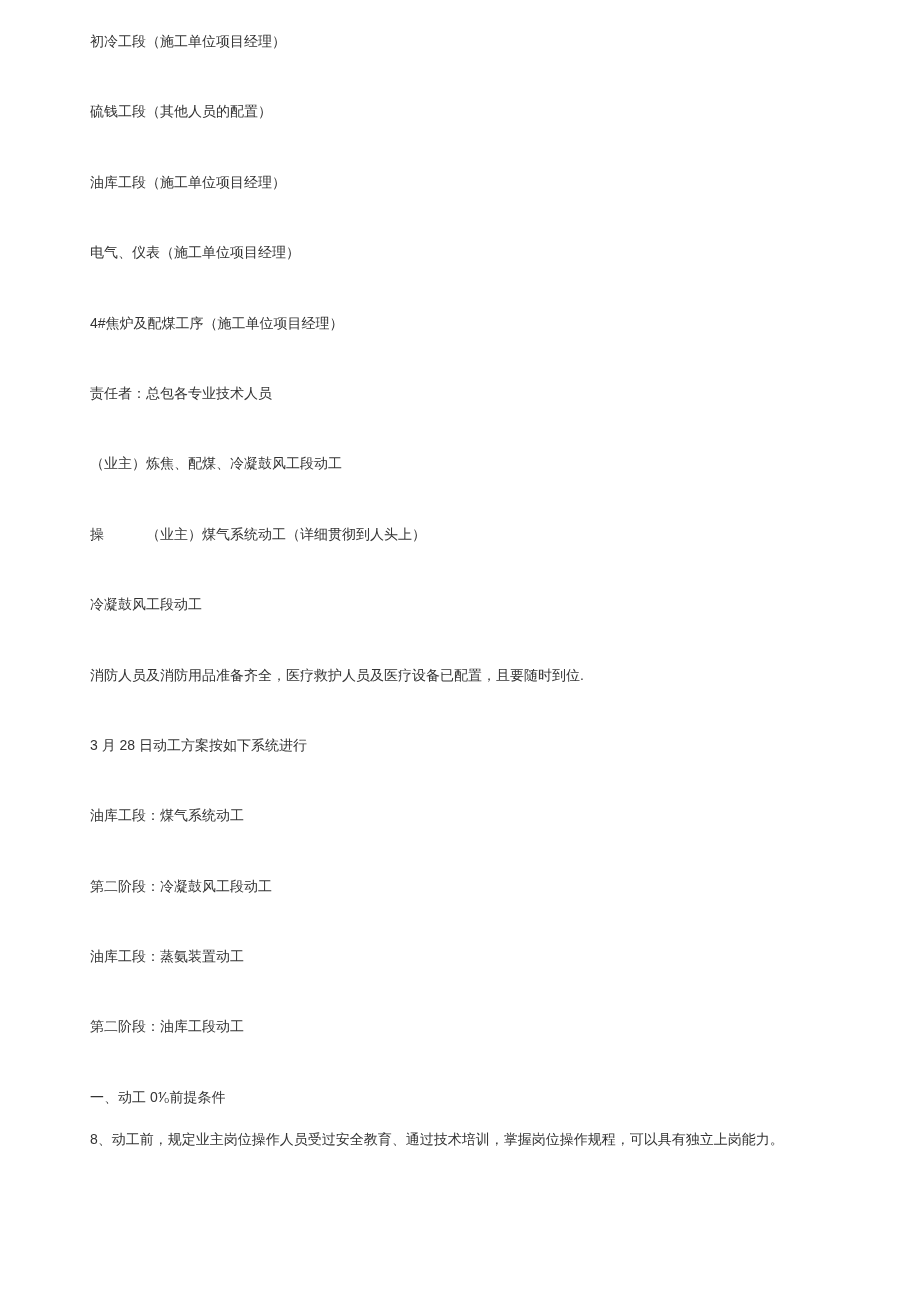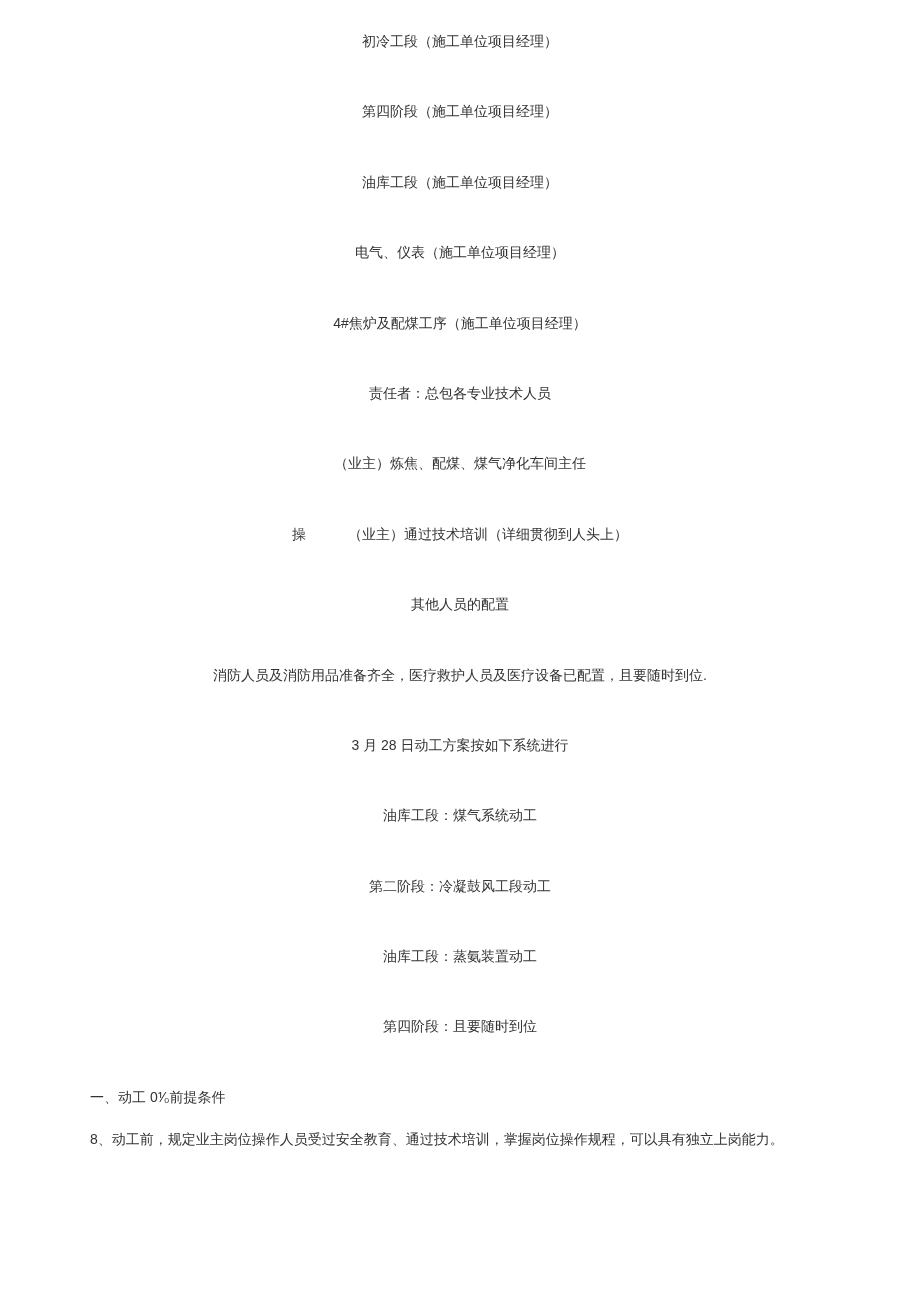--- a/index.html
+++ b/index.html
@@ -8,44 +8,43 @@
       color: #333;
       background: #fff;
       margin: 0;
       padding: 30px 90px;
       line-height: 1.6;
       width: 920px;
       box-sizing: border-box;
     }
     .line {
       margin-bottom: 48px;
-      text-align: center;
     }
     .line-small {
       margin-bottom: 20px;
     }
     .indent {
       display: inline-block;
       width: 3em;
     }
   </style>
 </head>
 <body>
 
 <div class="line">初冷工段（施工单位项目经理）</div>
-<div class="line">第四阶段（施工单位项目经理）</div>
+<div class="line">硫钱工段（其他人员的配置）</div>
 <div class="line">油库工段（施工单位项目经理）</div>
 <div class="line">电气、仪表（施工单位项目经理）</div>
 <div class="line">4#焦炉及配煤工序（施工单位项目经理）</div>
 <div class="line">责任者：总包各专业技术人员</div>
-<div class="line">（业主）炼焦、配煤、煤气净化车间主任</div>
+<div class="line">（业主）炼焦、配煤、冷凝鼓风工段动工</div>
 <div class="line">
-  <span>操</span><span class="indent"></span><span>（业主）通过技术培训（详细贯彻到人头上）</span>
+  <span>操</span><span class="indent"></span><span>（业主）煤气系统动工（详细贯彻到人头上）</span>
 </div>
-<div class="line">其他人员的配置</div>
+<div class="line">冷凝鼓风工段动工</div>
 <div class="line">消防人员及消防用品准备齐全，医疗救护人员及医疗设备已配置，且要随时到位.</div>
 <div class="line">3 月 28 日动工方案按如下系统进行</div>
 <div class="line">油库工段：煤气系统动工</div>
 <div class="line">第二阶段：冷凝鼓风工段动工</div>
 <div class="line">油库工段：蒸氨装置动工</div>
-<div class="line">第四阶段：且要随时到位</div>
+<div class="line">第二阶段：油库工段动工</div>
 <div class="line-small">一、动工 0⅟₀前提条件</div>
 <div class="line-small">8、动工前，规定业主岗位操作人员受过安全教育、通过技术培训，掌握岗位操作规程，可以具有独立上岗能力。</div>
 
 </body></html>

